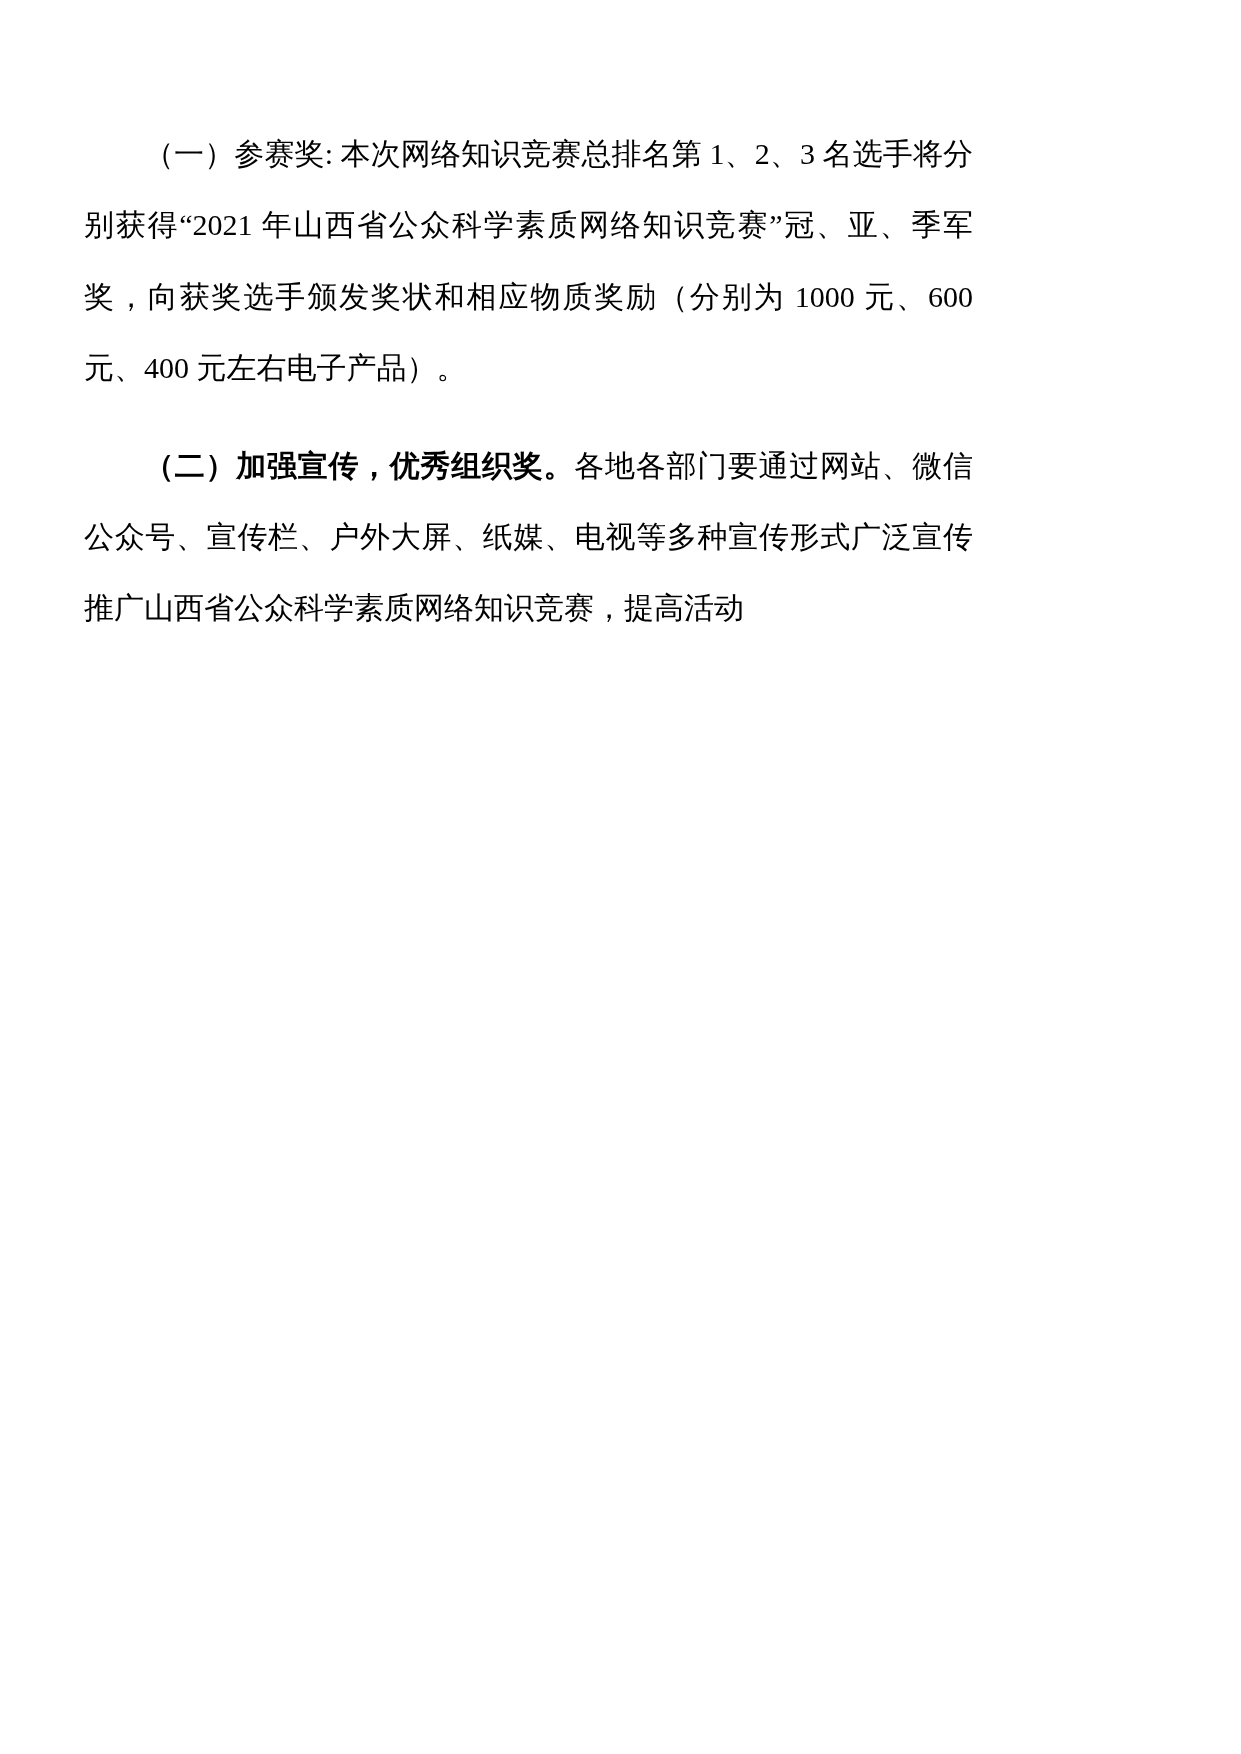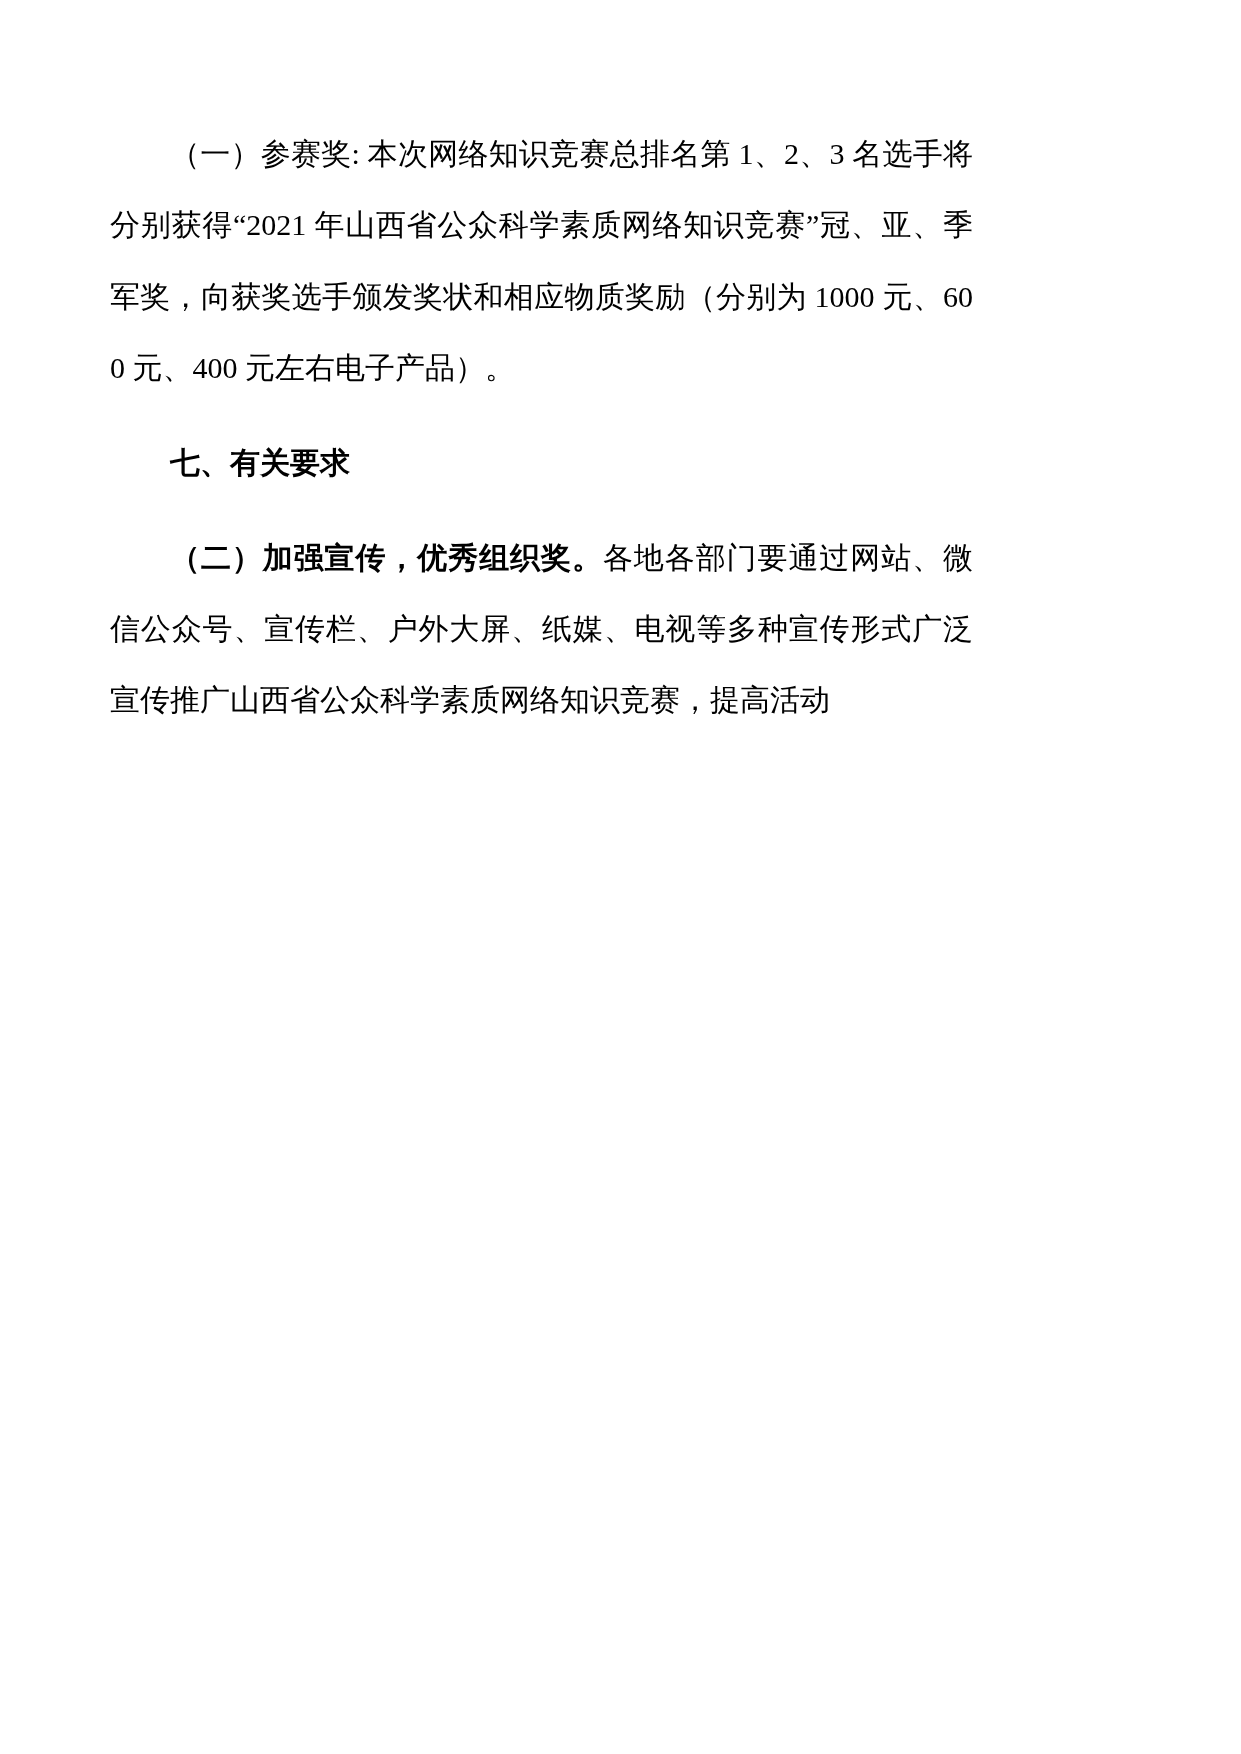--- a/index.html
+++ b/index.html
@@ -7,21 +7,21 @@
     padding: 0;
     background: #ffffff;
   }
   .page {
     position: relative;
     width: 1241px;
     height: 1754px;
     margin: 0 auto;
     background: #ffffff;
     box-sizing: border-box;
-    padding: 118px 268px 0 110px;
+    padding: 118px 268px 0 84px;
     overflow: hidden;
     font-family: "Liberation Serif", "DejaVu Serif", serif;
     font-size: 30px;
     color: #000000;
   }
   .para {
     margin: 0 0 26px 0;
     text-indent: 2em;
     text-align: justify;
     text-justify: inter-ideograph;
@@ -41,18 +41,17 @@
   }
 </style>
 </head>
 <body>
 
 <div class="page">
 
   <p class="para">（一）参赛奖: 本次网络知识竞赛总排名第 1、2、3 名选手将分别获得“2021 年山西省公众科学素质网络知识竞赛”冠、亚、季军奖，向获奖选手颁发奖状和相应物质奖励（分别为 1000 元、600 元、400 元左右电子产品）。</p>
 
 
-  <h2 class="heading">七、有关要求</h2>
 
 
   <p class="para"><span class="lead">（二）加强宣传，优秀组织奖。</span><span>各地各部门要通过网站、微信公众号、宣传栏、户外大屏、纸媒、电视等多种宣传形式广泛宣传推广山西省公众科学素质网络知识竞赛，提高活动</span></p>
 
 </div>
 
 </body></html>

